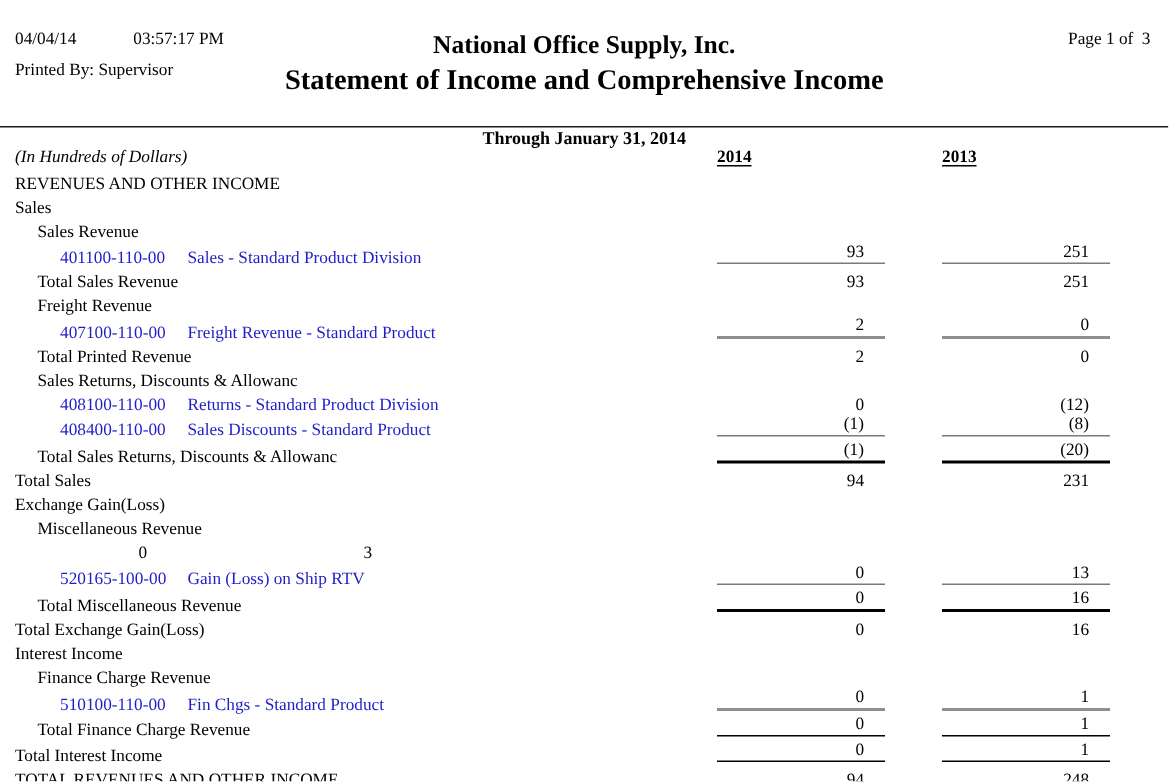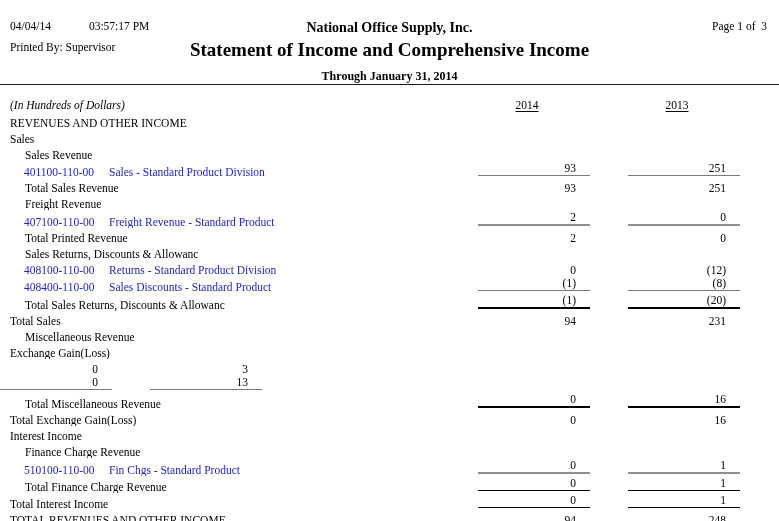--- a/index.html
+++ b/index.html
@@ -11,40 +11,40 @@
     font-size:11.5px;color:#000;
     overflow:hidden;
   }
   
   .hdr{position:relative;height:85px;}
   .hdr-left{position:absolute;left:10px;top:20px;}
   .hdr-date{display:inline-block;min-width:62px;}
   .hdr-time{display:inline-block;margin-left:14px;}
   .hdr-printedby{position:absolute;left:10px;top:41px;}
   .hdr-center{position:absolute;left:0;right:0;top:20px;text-align:center;}
-  .company{font-weight:bold;font-size:14px;}
+  .company{font-weight:bold;font-size:17px;}
   .report-title{font-weight:bold;font-size:19px;margin-top:3px;}
-  .report-subtitle{font-weight:bold;font-size:12px;margin-top:8px;}
+  .report-subtitle{font-weight:bold;font-size:12px;margin-top:20px;}
   .hdr-page{position:absolute;right:12px;top:20px;white-space:pre;}
   .hdr-rule{position:absolute;left:0;right:0;top:84px;border-bottom:1.5px solid #1a1a1a;}
 
   
   .colhead{display:flex;margin-top:14px;}
   .unit-note{width:478px;padding-left:10px;box-sizing:border-box;font-style:italic;}
-  .colhead .ch{width:112px;text-align:center;padding-right:14px;box-sizing:border-box;
-    font-weight:normal;text-decoration:underline;text-underline-offset:2px;}
+  .colhead .ch{width:112px;text-align:left;padding-right:14px;box-sizing:border-box;
+    font-weight:bold;text-decoration:underline;text-underline-offset:2px;}
   .colgap{width:38px;}
 
   
   .rows{margin-top:3px;}
   .row{display:flex;align-items:flex-end;min-height:15px;margin-bottom:1px;}
   .lbl{width:478px;box-sizing:border-box;white-space:nowrap;overflow:hidden;}
   .ind-0{padding-left:10px;}
   .ind-1{padding-left:25px;}
-  .ind-2{padding-left:24px;}
+  .ind-2{padding-left:40px;}
   .bold{font-weight:normal;}
   .acct-num{display:inline-block;width:85px;color:#1e1ec8;cursor:pointer;}
   .acct-desc{color:#1e1ec8;cursor:pointer;}
   .val{width:112px;text-align:right;padding-right:14px;box-sizing:border-box;}
   .u-t1{border-bottom:1px solid #7a7a7a;padding-bottom:1px;margin-bottom:2px;}
   .u-t2{border-bottom:2px solid #8f8f8f;padding-bottom:1px;margin-bottom:2px;}
   .u-b1{border-bottom:1px solid #000;padding-bottom:1px;margin-bottom:2px;}
   .u-b2{border-bottom:2px solid #000;padding-bottom:1px;margin-bottom:2px;}
 </style>
 </head>
@@ -147,37 +147,38 @@
         <div class="colgap"></div>
         <div class="val u-b2">(20)</div>
       </div>
       <div class="row">
         <div class="lbl ind-0 bold">Total Sales</div>
         <div class="val bold">94</div>
         <div class="colgap"></div>
         <div class="val bold">231</div>
       </div>
       <div class="row">
+        <div class="lbl ind-0 bold">Exchange Gain(Loss)</div>
+        <div class="val"></div>
+        <div class="colgap"></div>
+        <div class="val"></div>
+      </div>
+      <div class="row">
         <div class="lbl ind-1">Miscellaneous Revenue</div>
         <div class="val"></div>
         <div class="colgap"></div>
         <div class="val"></div>
       </div>
       <div class="row">
-        <div class="lbl ind-0 bold">Exchange Gain(Loss)</div>
-        <div class="val"></div>
-        <div class="colgap"></div>
-        <div class="val"></div>
-      </div>
-      <div class="row">
         <div class="val">0</div>
         <div class="colgap"></div>
         <div class="val">3</div>
       </div>
       <div class="row">
+        <div class="lbl ind-2"><span class="acct-num">520165-100-00</span><span class="acct-desc">Gain (Loss) on Ship RTV</span></div>
         <div class="val u-t1">0</div>
         <div class="colgap"></div>
         <div class="val u-t1">13</div>
       </div>
       <div class="row">
         <div class="lbl ind-1">Total Miscellaneous Revenue</div>
         <div class="val u-b2">0</div>
         <div class="colgap"></div>
         <div class="val u-b2">16</div>
       </div>

